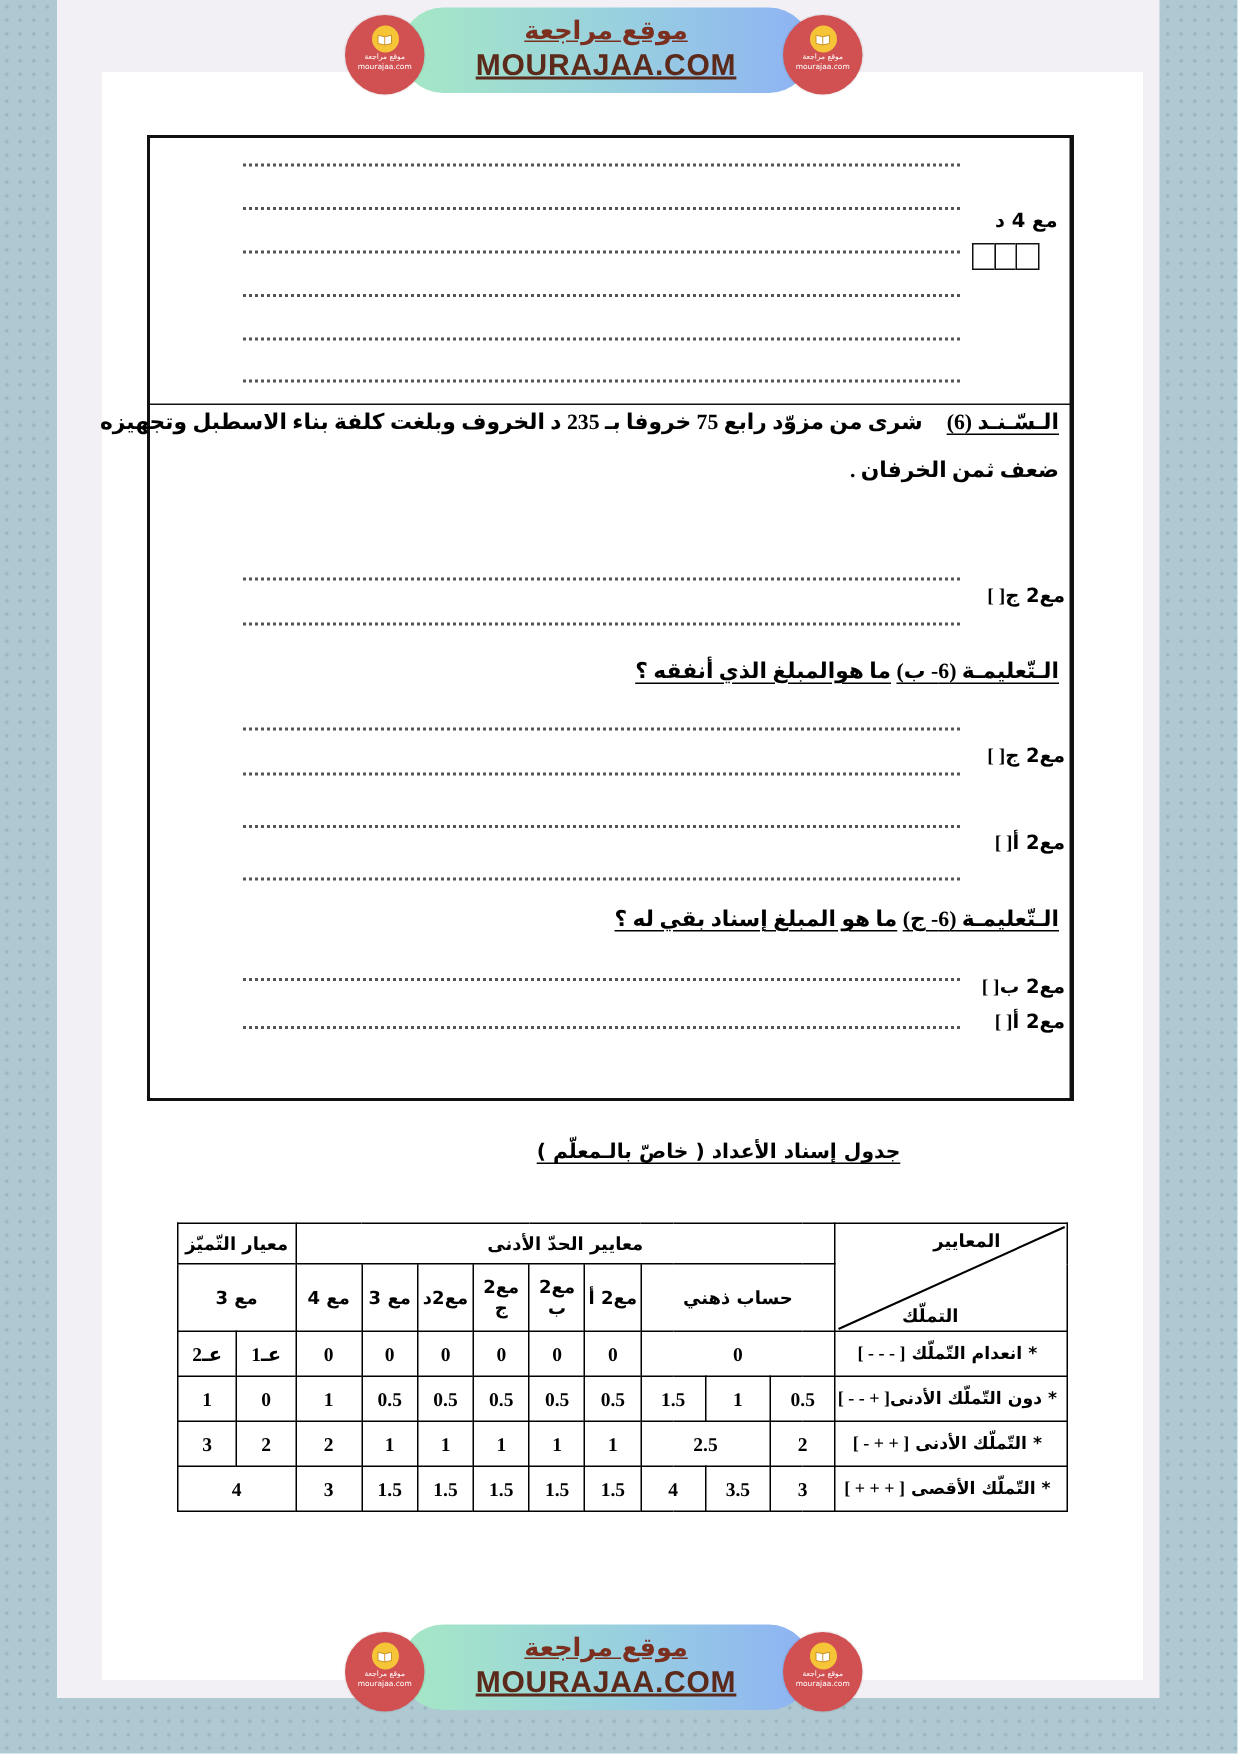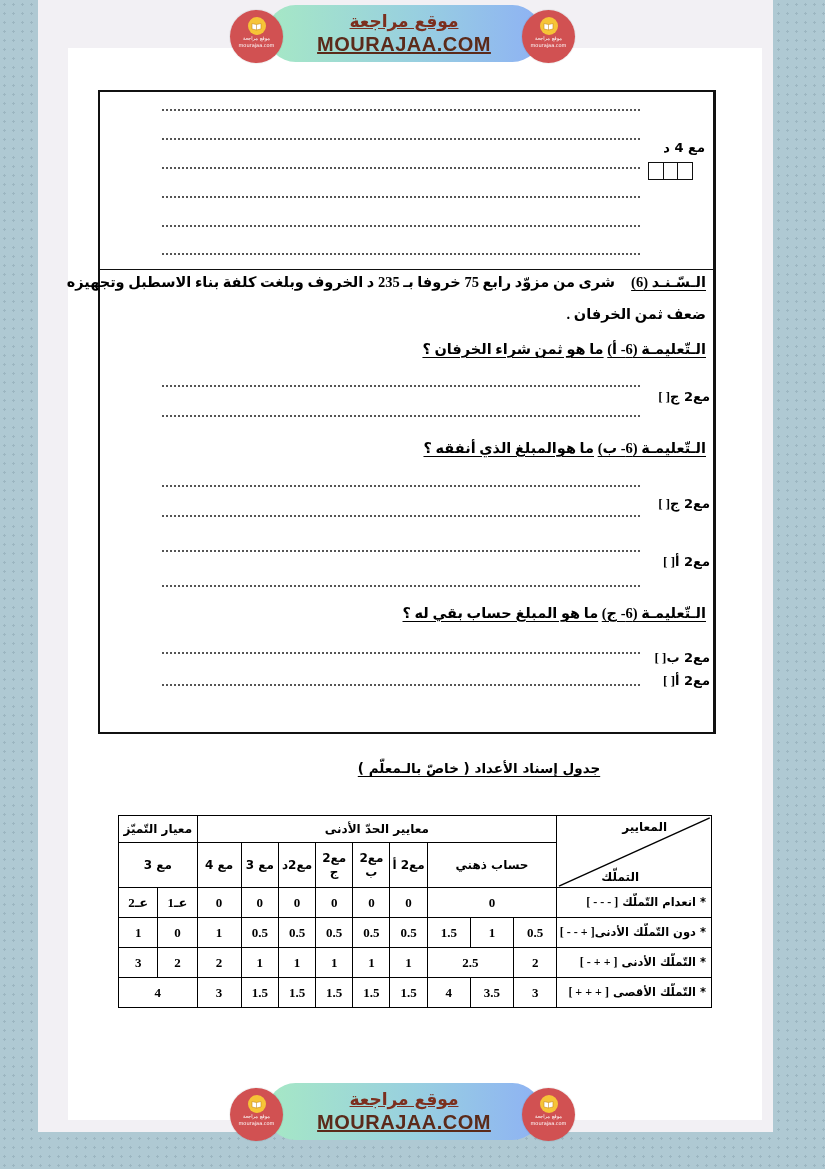--- a/index.html
+++ b/index.html
@@ -72,21 +72,21 @@
     position:absolute;left:50px;top:767px;width:594px;direction:rtl;
     border-collapse:collapse;table-layout:fixed;
     font-family:"DejaVu Sans",sans-serif;
   }
   table.rubric td{border:1.2px solid #000;text-align:center;vertical-align:middle;padding:0;
     font-weight:bold;font-size:12px;color:#000;}
   table.rubric .h1 td{height:26px;}
   table.rubric .h2 td{height:44px;}
   table.rubric .dr td{height:29px;font-family:"Liberation Serif","DejaVu Sans",serif;font-size:13px;}
   table.rubric td.rlabel{
-    text-align:right;padding-right:5px;font-size:11.5px;white-space:nowrap;
+    padding-right:5px;font-size:11.5px;white-space:nowrap;
     font-family:"DejaVu Sans",sans-serif;
     margin-left:36px;
   }
   table.rubric td.rlabel .br{direction:ltr;unicode-bidi:isolate;font-family:"Liberation Serif",serif;font-size:12px;}
   td.corner{position:relative;padding:0;}
   td.corner svg{position:absolute;left:0;top:0;width:100%;height:100%;}
   td.corner .c-top{position:absolute;top:4px;right:44px;font-size:12px;}
   td.corner .c-bottom{position:absolute;bottom:3px;right:72px;font-size:12px;}
 </style>
 </head>
@@ -104,41 +104,37 @@
       <div class="dotline" style="top:133px"></div>
       <div class="dotline" style="top:161px"></div>
 
       <div class="hdivider"></div>
 
       <div class="txtline" style="top:182px">
         <span class="u sanad-label">الـسّـنـد (6)</span><span>شرى من مزوّد رابع 75 خروفا بـ </span><span>235 د الخروف</span><span> وبلغت كلفة بناء الاسطبل وتجهيزه</span>
       </div>
       <div class="txtline" style="top:214px">ضعف ثمن الخرفان .</div>
 
-      <div class="txtline" style="top:249px">
-        <span class="qlabel">الـتّعليمـة (6- أ)</span>
-        <span class="qlabel">ما هو ثمن شراء الخرفان ؟</span>
-      </div>
 
       <div class="dotline" style="top:293px"></div>
       <div class="dotline" style="top:323px"></div>
 
       <div class="txtline" style="top:348px">
         <span class="qlabel">الـتّعليمـة (6- ب)</span>
         <span class="qlabel">ما هوالمبلغ الذي أنفقه ؟</span>
       </div>
 
       <div class="dotline" style="top:393px"></div>
       <div class="dotline" style="top:423px"></div>
       <div class="dotline" style="top:458px"></div>
       <div class="dotline" style="top:493px"></div>
 
       <div class="txtline" style="top:513px">
         <span class="qlabel">الـتّعليمـة (6- ج)</span>
-        <span class="qlabel">ما هو المبلغ حساب بقي له ؟</span>
+        <span class="qlabel">ما هو المبلغ إسناد بقي له ؟</span>
       </div>
 
       <div class="dotline" style="top:560px"></div>
       <div class="dotline" style="top:592px"></div>
 
       <div class="score-col">
         <div class="margin-note" style="top:48px;right:8px">مع 4 د</div>
         <div class="score-boxes" style="top:70px">
           <span></span>
             <span></span>

